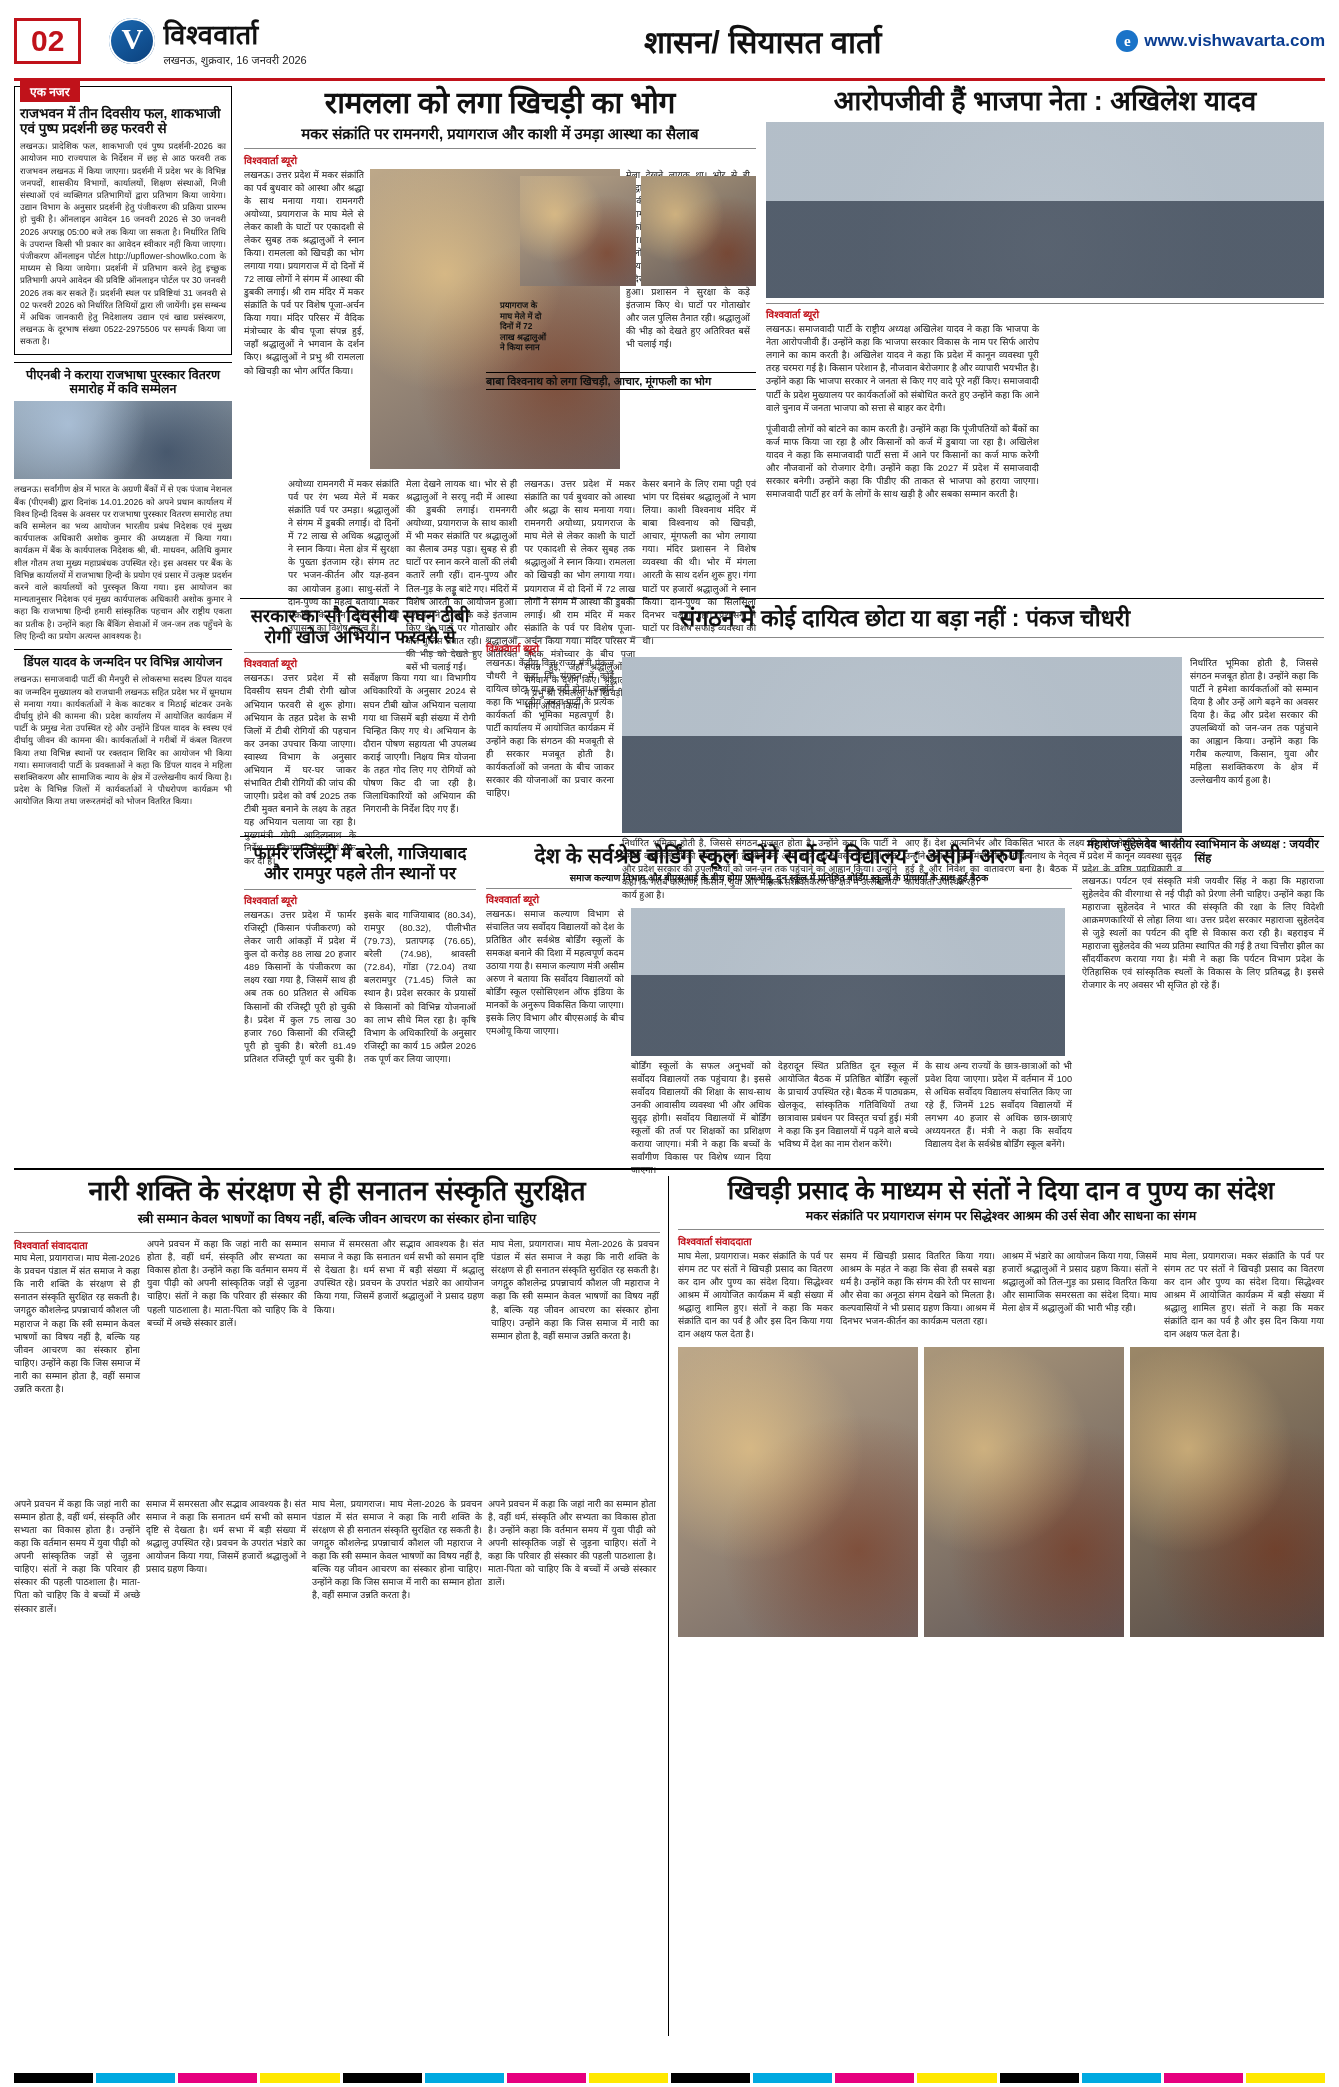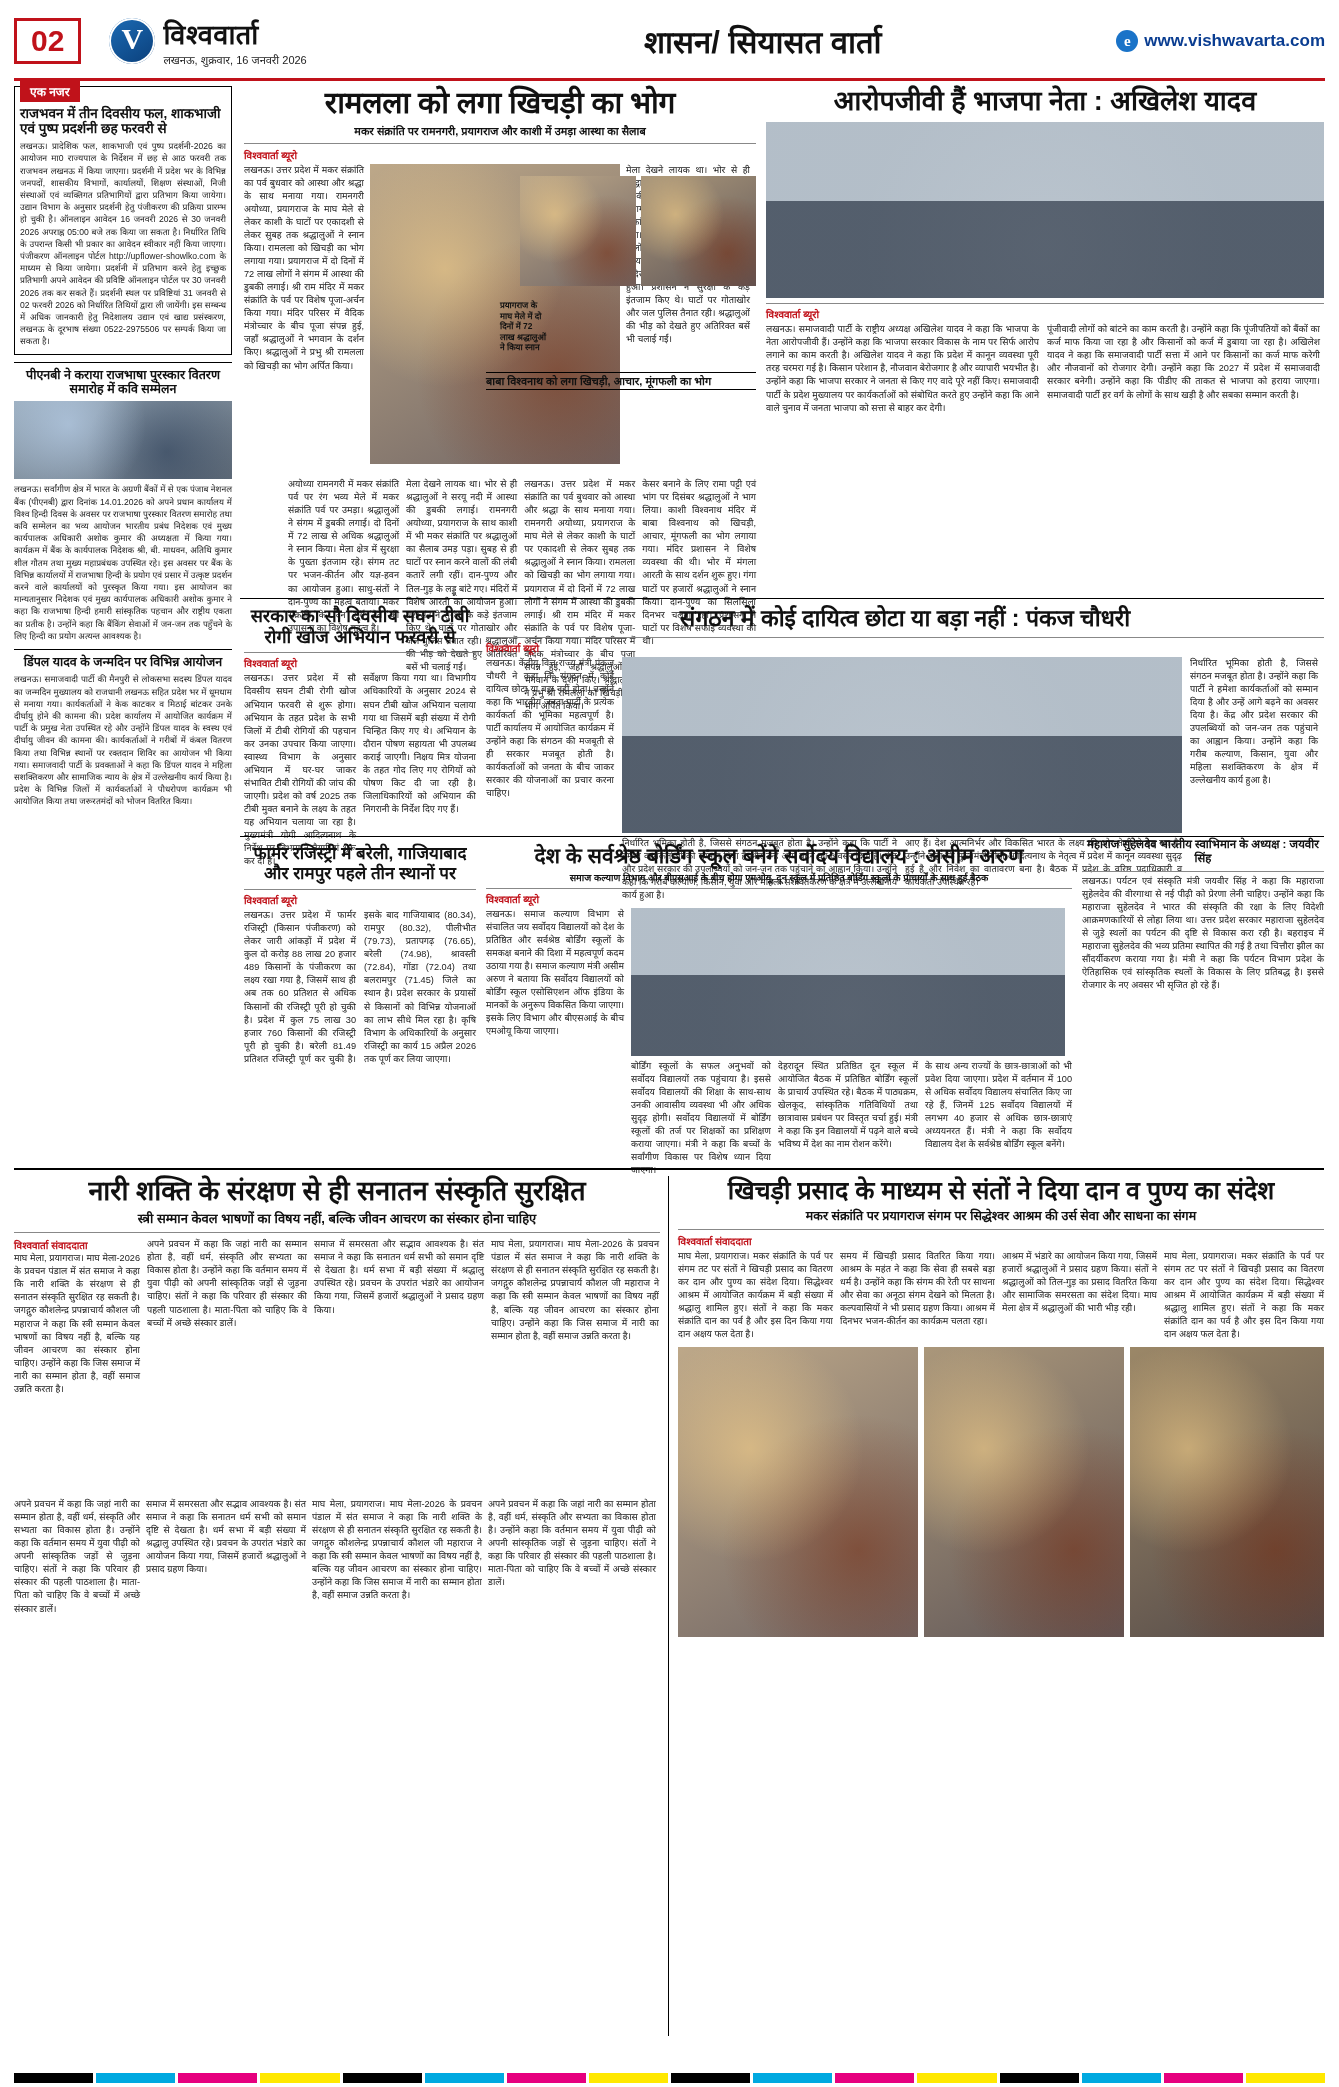--- a/index.html
+++ b/index.html
@@ -90,21 +90,21 @@
     <div class="photo cool" style="height:78px;margin:5px 0 4px;"></div>
     <div class="body" style="font-size:8.6px;">लखनऊ। सर्वांगीण क्षेत्र में भारत के अग्रणी बैंकों में से एक पंजाब नेशनल बैंक (पीएनबी) द्वारा दिनांक 14.01.2026 को अपने प्रधान कार्यालय में विश्व हिन्दी दिवस के अवसर पर राजभाषा पुरस्कार वितरण समारोह तथा कवि सम्मेलन का भव्य आयोजन भारतीय प्रबंध निदेशक एवं मुख्य कार्यपालक अधिकारी अशोक कुमार की अध्यक्षता में किया गया। कार्यक्रम में बैंक के कार्यपालक निदेशक श्री, बी. माधवन, अतिथि कुमार शील गौतम तथा मुख्य महाप्रबंधक उपस्थित रहे। इस अवसर पर बैंक के विभिन्न कार्यालयों में राजभाषा हिन्दी के प्रयोग एवं प्रसार में उत्कृष्ट प्रदर्शन करने वाले कार्यालयों को पुरस्कृत किया गया। इस आयोजन का मान्यतानुसार निदेशक एवं मुख्य कार्यपालक अधिकारी अशोक कुमार ने कहा कि राजभाषा हिन्दी हमारी सांस्कृतिक पहचान और राष्ट्रीय एकता का प्रतीक है। उन्होंने कहा कि बैंकिंग सेवाओं में जन-जन तक पहुँचने के लिए हिन्दी का प्रयोग अत्यन्त आवश्यक है।</div>
 
     <div class="rule" style="margin:7px 0 5px;"></div>
     <div class="hl center" style="font-size:12.5px;line-height:1.15;">डिंपल यादव के जन्मदिन पर विभिन्न आयोजन</div>
     <div class="body" style="font-size:8.6px;margin-top:4px;">लखनऊ। समाजवादी पार्टी की मैनपुरी से लोकसभा सदस्य डिंपल यादव का जन्मदिन मुख्यालय को राजधानी लखनऊ सहित प्रदेश भर में धूमधाम से मनाया गया। कार्यकर्ताओं ने केक काटकर व मिठाई बांटकर उनके दीर्घायु होने की कामना की। प्रदेश कार्यालय में आयोजित कार्यक्रम में पार्टी के प्रमुख नेता उपस्थित रहे और उन्होंने डिंपल यादव के स्वस्थ एवं दीर्घायु जीवन की कामना की। कार्यकर्ताओं ने गरीबों में कंबल वितरण किया तथा विभिन्न स्थानों पर रक्तदान शिविर का आयोजन भी किया गया। समाजवादी पार्टी के प्रवक्ताओं ने कहा कि डिंपल यादव ने महिला सशक्तिकरण और सामाजिक न्याय के क्षेत्र में उल्लेखनीय कार्य किया है। प्रदेश के विभिन्न जिलों में कार्यकर्ताओं ने पौधरोपण कार्यक्रम भी आयोजित किया तथा जरूरतमंदों को भोजन वितरित किया।</div>
   </div>
 
   <div class="sect" style="left:244px;top:86px;width:512px;">
     <div class="hl center" style="font-size:30px;letter-spacing:-.3px;">रामलला को लगा खिचड़ी का भोग</div>
-    <div class="subhl" style="font-size:11px;margin-top:3px;">मकर संक्रांति पर रामनगरी, प्रयागराज और काशी में उमड़ा आस्था का सैलाब</div>
+    <div class="subhl" style="font-size:15px;margin-top:3px;">मकर संक्रांति पर रामनगरी, प्रयागराज और काशी में उमड़ा आस्था का सैलाब</div>
     <div class="thin" style="margin:5px 0 4px;"></div>
     <div class="byline">विश्ववार्ता ब्यूरो</div>
     <div style="display:flex;gap:6px;margin-top:2px;">
       <div style="width:120px;">
         <div class="body">लखनऊ। उत्तर प्रदेश में मकर संक्रांति का पर्व बुधवार को आस्था और श्रद्धा के साथ मनाया गया। रामनगरी अयोध्या, प्रयागराज के माघ मेले से लेकर काशी के घाटों पर एकादशी से लेकर सुबह तक श्रद्धालुओं ने स्नान किया। रामलला को खिचड़ी का भोग लगाया गया। प्रयागराज में दो दिनों में 72 लाख लोगों ने संगम में आस्था की डुबकी लगाई। श्री राम मंदिर में मकर संक्रांति के पर्व पर विशेष पूजा-अर्चन किया गया। मंदिर परिसर में वैदिक मंत्रोच्चार के बीच पूजा संपन्न हुई, जहाँ श्रद्धालुओं ने भगवान के दर्शन किए। श्रद्धालुओं ने प्रभु श्री रामलला को खिचड़ी का भोग अर्पित किया।</div>
       </div>
       <div style="width:250px;">
         <div class="photo warm" style="height:300px;"></div>
       </div>
       <div style="width:124px;">
@@ -139,21 +139,21 @@
 
   <div class="sect" style="left:486px;top:372px;width:270px;">
     <div class="hl" style="font-size:11px;border-top:1px solid #000;border-bottom:1px solid #000;padding:2px 0;">बाबा विश्वनाथ को लगा खिचड़ी, आचार, मूंगफली का भोग</div>
   </div>
 
   <div class="sect" style="left:766px;top:86px;width:558px;">
     <div class="hl center" style="font-size:27px;line-height:1.12;">आरोपजीवी हैं भाजपा नेता : अखिलेश यादव</div>
     <div class="photo group" style="height:176px;margin-top:6px;"></div>
     <div class="thin" style="margin:5px 0 3px;"></div>
     <div class="byline">विश्ववार्ता ब्यूरो</div>
-    <div style="display:flex;gap:8px;margin-top:2px;">
+    <div style="display:flex;gap:8px;margin-top:2px;flex-direction:column;">
       <div style="width:273px;" class="body">लखनऊ। समाजवादी पार्टी के राष्ट्रीय अध्यक्ष अखिलेश यादव ने कहा कि भाजपा के नेता आरोपजीवी हैं। उन्होंने कहा कि भाजपा सरकार विकास के नाम पर सिर्फ आरोप लगाने का काम करती है। अखिलेश यादव ने कहा कि प्रदेश में कानून व्यवस्था पूरी तरह चरमरा गई है। किसान परेशान है, नौजवान बेरोजगार है और व्यापारी भयभीत है। उन्होंने कहा कि भाजपा सरकार ने जनता से किए गए वादे पूरे नहीं किए। समाजवादी पार्टी के प्रदेश मुख्यालय पर कार्यकर्ताओं को संबोधित करते हुए उन्होंने कहा कि आने वाले चुनाव में जनता भाजपा को सत्ता से बाहर कर देगी।</div>
       <div style="width:273px;" class="body">पूंजीवादी लोगों को बांटने का काम करती है। उन्होंने कहा कि पूंजीपतियों को बैंकों का कर्ज माफ किया जा रहा है और किसानों को कर्ज में डुबाया जा रहा है। अखिलेश यादव ने कहा कि समाजवादी पार्टी सत्ता में आने पर किसानों का कर्ज माफ करेगी और नौजवानों को रोजगार देगी। उन्होंने कहा कि 2027 में प्रदेश में समाजवादी सरकार बनेगी। उन्होंने कहा कि पीडीए की ताकत से भाजपा को हराया जाएगा। समाजवादी पार्टी हर वर्ग के लोगों के साथ खड़ी है और सबका सम्मान करती है।</div>
     </div>
   </div>
 
   <div class="sect" style="left:240px;top:598px;width:1084px;border-top:1px solid #000;"></div>
 
   <div class="sect" style="left:244px;top:606px;width:232px;">
     <div class="hl center" style="font-size:18px;line-height:1.15;">सरकार का सौ दिवसीय सघन टीबी रोगी खोज अभियान फरवरी से</div>
     <div class="thin" style="margin:5px 0 3px;"></div>

